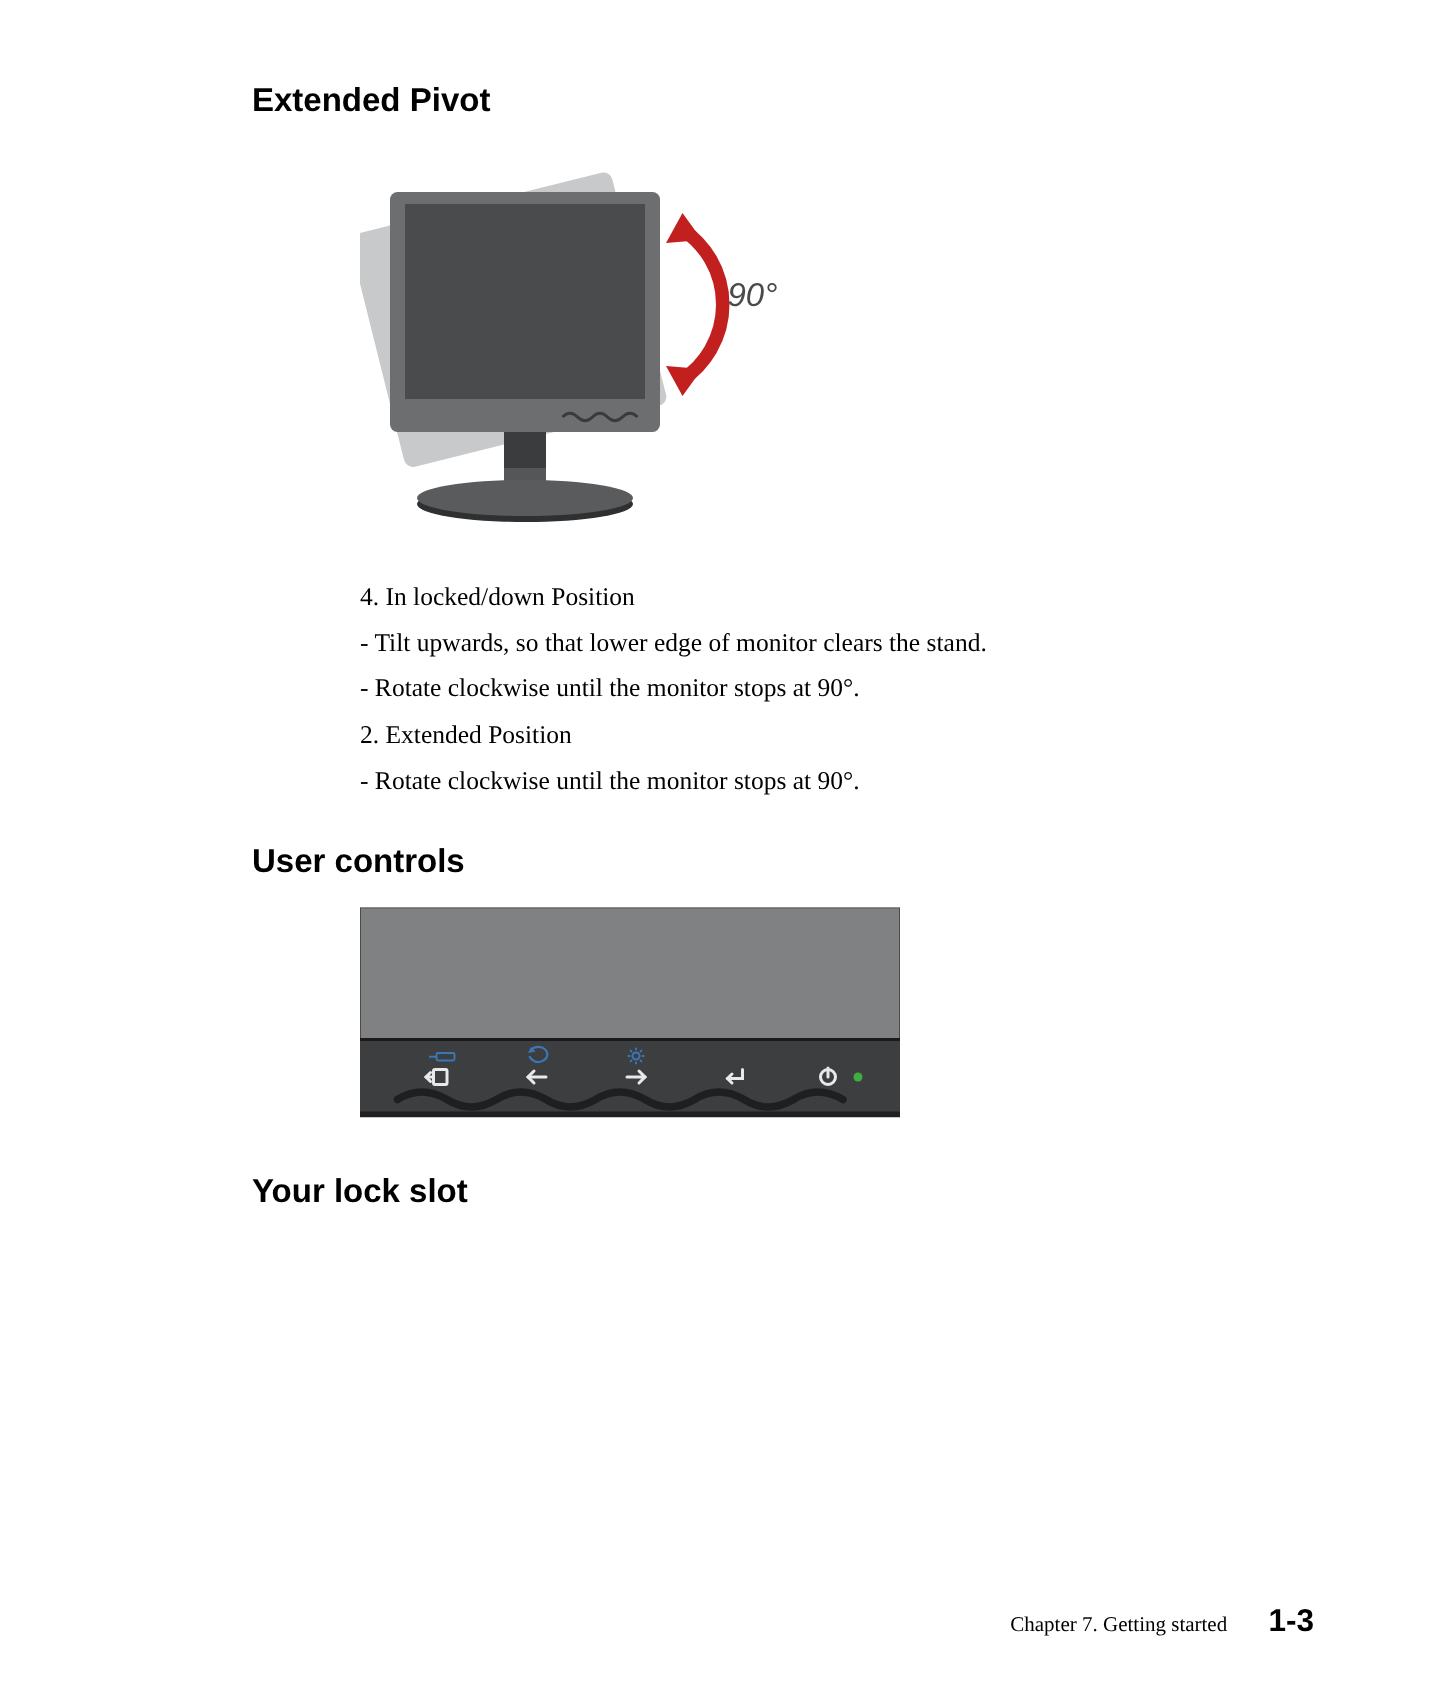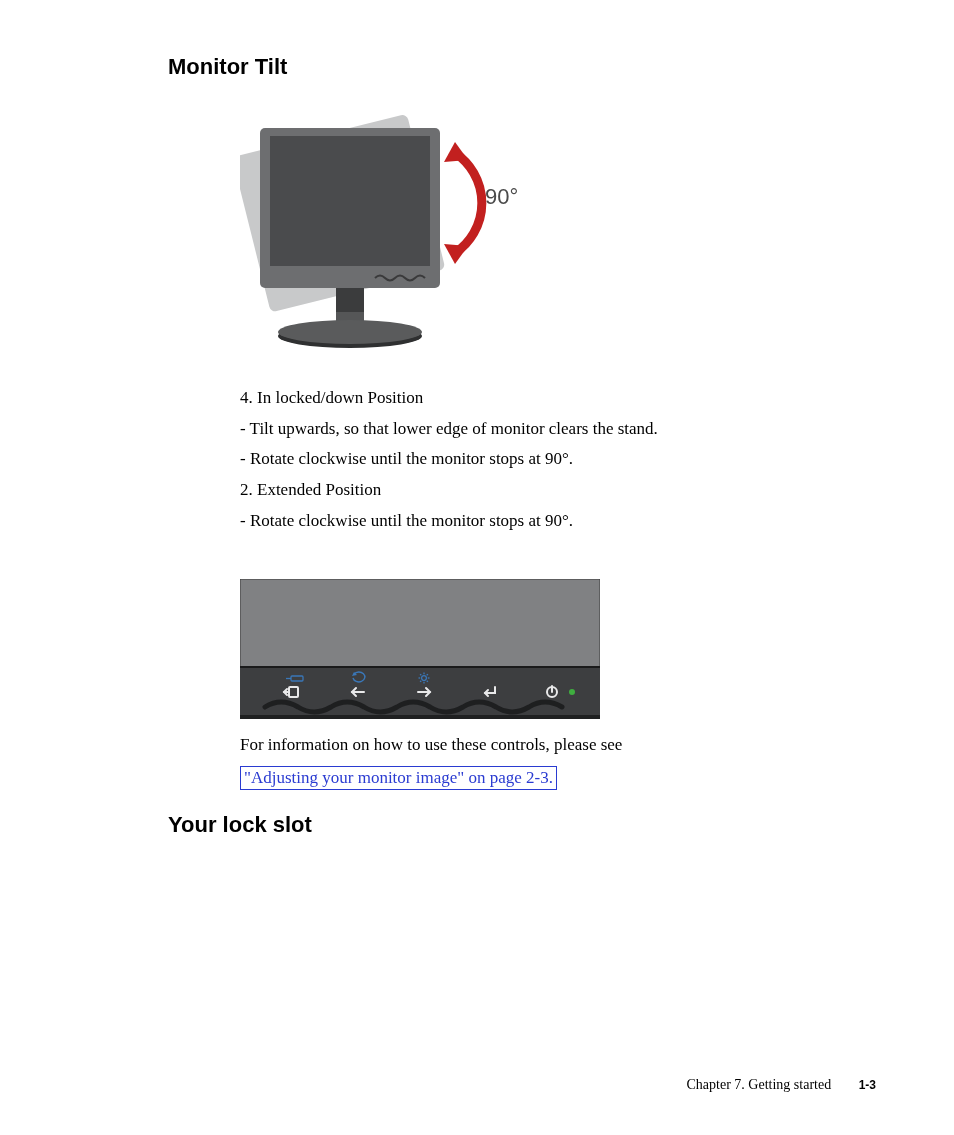--- a/index.html
+++ b/index.html
@@ -43,29 +43,30 @@
   .footer {
     position: absolute;
     bottom: 42px;
     right: 78px;
     font-family: "Times New Roman", Times, serif;
     font-size: 14px;
   }
   .footer .page-num {
     font-family: Arial, Helvetica, sans-serif;
     font-weight: 700;
-    font-size: 12px;
+    font-size: 21px;
     margin-left: 24px;
   }
   
   .fig-pivot {
     margin: 14px 0 18px 170px;
     width: 320px;
     height: 270px;
     position: relative;
+    font-style: italic;
   }
   .fig-pivot svg { display: block; }
   .angle-label {
     position: absolute;
     left: 245px;
     top: 86px;
     font-family: Arial, Helvetica, sans-serif;
     font-size: 22px;
     color: #4a4a4a;
   }
@@ -76,21 +77,21 @@
     height: 140px;
   }
   .fig-bezel svg { display: block; }
   .spacer-md { height: 22px; }
 </style>
 </head>
 <body>
 
 <div class="page">
 
-  <h2 class="section-heading">Monitor Tilt</h2>
+  <h2 class="section-heading">Extended Pivot</h2>
 
   <div class="fig-pivot">
     <svg viewBox="0 0 320 270" width="320" height="270">
 
       <g transform="translate(100,120) rotate(-14)">
         <rect x="-90" y="-85" width="180" height="160" rx="6" fill="#c8c9ca"></rect>
       </g>
 
       <g>
         <rect x="20" y="30" width="180" height="160" rx="5" fill="#6d6e70"></rect>
@@ -117,20 +118,21 @@
   <div class="body-col">
     <p>4. In locked/down Position</p>
     <p>- Tilt upwards, so that lower edge of monitor clears the stand.</p>
     <p>- Rotate clockwise until the monitor stops at 90°.</p>
     <p>2. Extended Position</p>
     <p>- Rotate clockwise until the monitor stops at 90°.</p>
   </div>
 
   <div class="spacer-md"></div>
 
+  <h2 class="section-heading">User controls</h2>
 
   <div class="fig-bezel">
     <svg viewBox="0 0 360 140" width="360" height="140">
 
       <rect x="0" y="0" width="360" height="88" fill="#808183"></rect>
       <rect x="0" y="0" width="360" height="88" fill="none" stroke="#3a3a3b" stroke-width="1"></rect>
 
       <rect x="0" y="88" width="360" height="50" fill="#3d3e40"></rect>
       <rect x="0" y="136" width="360" height="4" fill="#1f2021"></rect>
 
@@ -196,24 +198,20 @@
 
       <path d="M25 128
                q16 -10 33 0 q16 10 33 0
                q16 -10 33 0 q16 10 33 0
                q16 -10 33 0 q16 10 33 0
                q16 -10 33 0 q16 10 33 0
                q16 -10 33 0" stroke="#1e1f20" stroke-width="5" fill="none" stroke-linecap="round"></path>
     </svg>
   </div>
 
-  <div class="body-col">
-    <p>For information on how to use these controls, please see</p>
-    <span class="link-box">"Adjusting your monitor image" on page 2-3.</span>
-  </div>
 
   <div class="spacer-md"></div>
 
   <h2 class="section-heading">Your lock slot</h2>
 
   <div class="footer">
     <span>Chapter 7. Getting started</span>
     <span class="page-num">1-3</span>
   </div>
 

